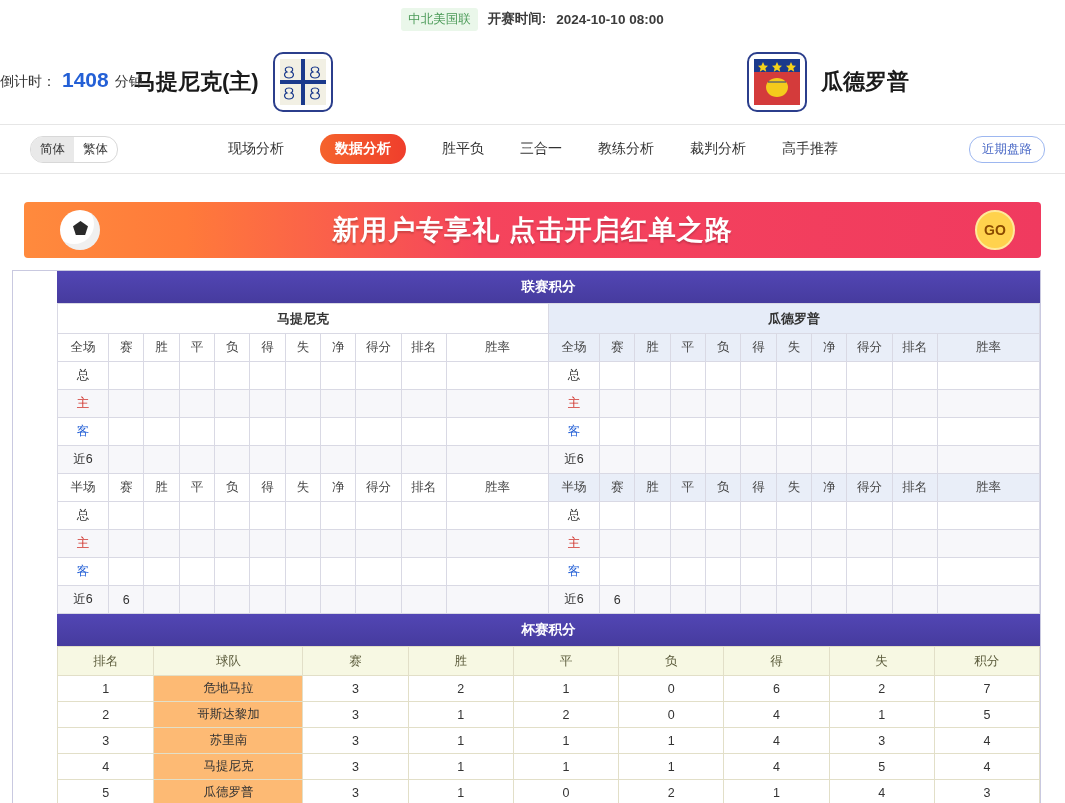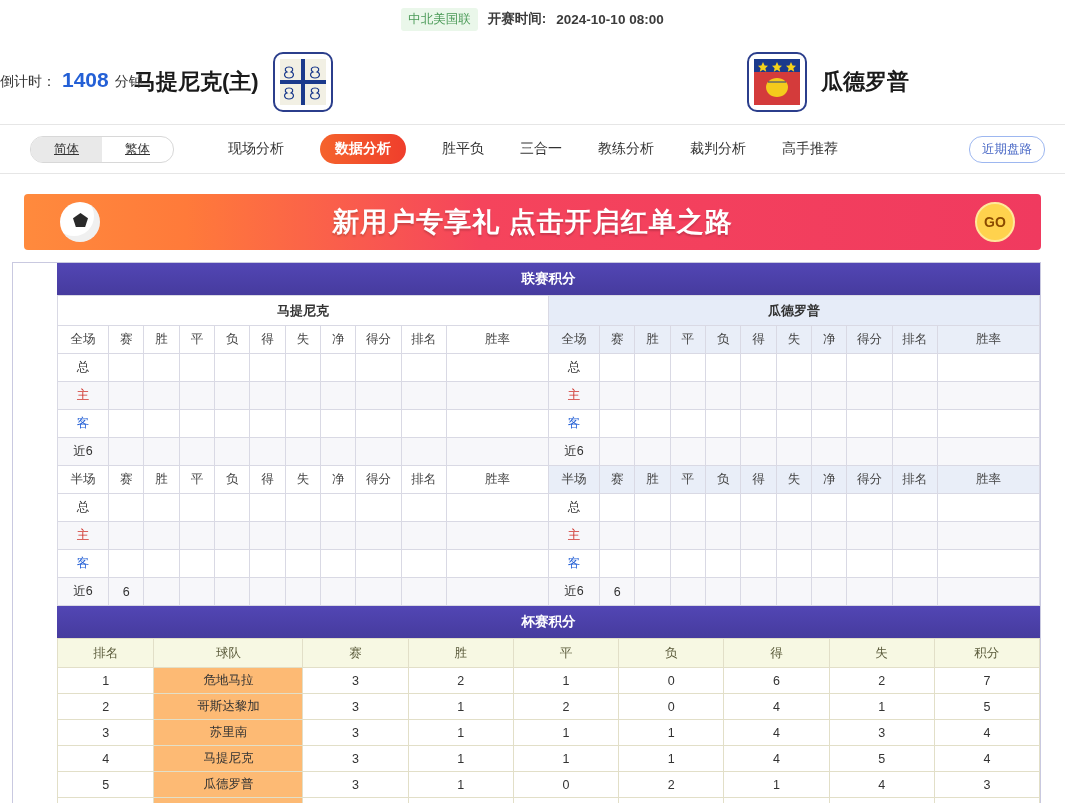--- a/index.html
+++ b/index.html
@@ -103,22 +103,21 @@
     position: absolute;
     left: 30px;
     display: flex;
     border: 1px solid #d8d8d8;
     border-radius: 13px;
     overflow: hidden;
     font-size: 12.5px;
     background: #fff;
   }
   .lang-switch span {
-    padding: 4px 23px;
-    text-decoration: underline;
+    padding: 4px 9px;
   }
   .lang-switch .active {
     background: #e9e9e9;
     color: #333;
   }
   .nav-items {
     position: absolute;
     left: 228px;
     display: flex;
     align-items: center;
@@ -143,21 +142,21 @@
     border: 1px solid #9db7f0;
     color: #4a69c6;
     font-size: 12.5px;
     border-radius: 13px;
     padding: 4px 12px;
     background: #fff;
   }
 
   
   .banner {
-    margin: 20px 24px 0 24px;
+    margin: 28px 24px 0 24px;
     height: 56px;
     border-radius: 4px;
     background: linear-gradient(90deg,#ff8a3d 0%, #ff7a3a 16%, #f5445c 45%, #f03a5f 100%);
     display: flex;
     align-items: center;
     position: relative;
     overflow: hidden;
   }
   .banner .ball {
     position: absolute;

